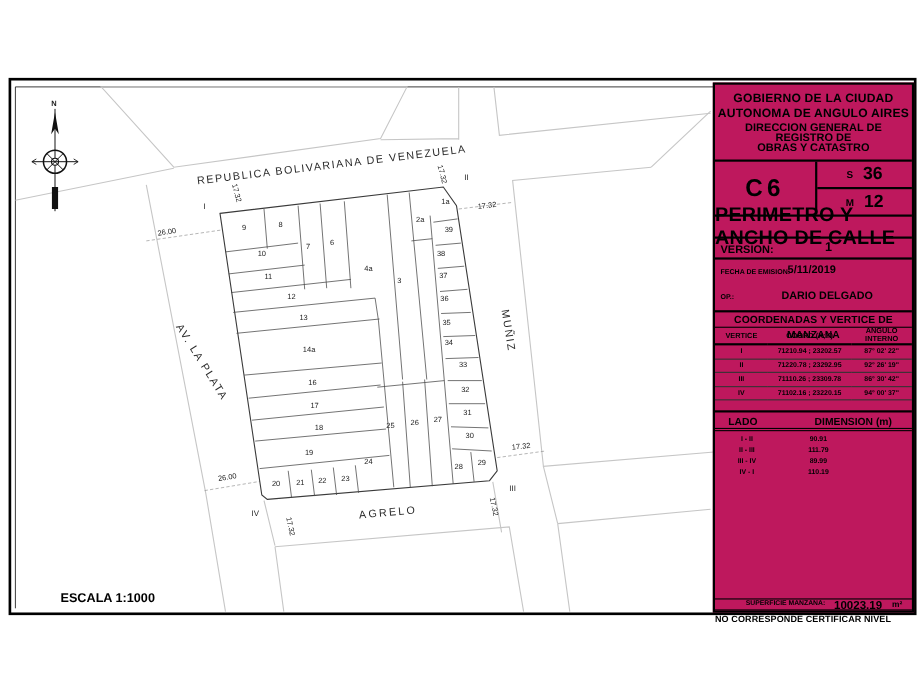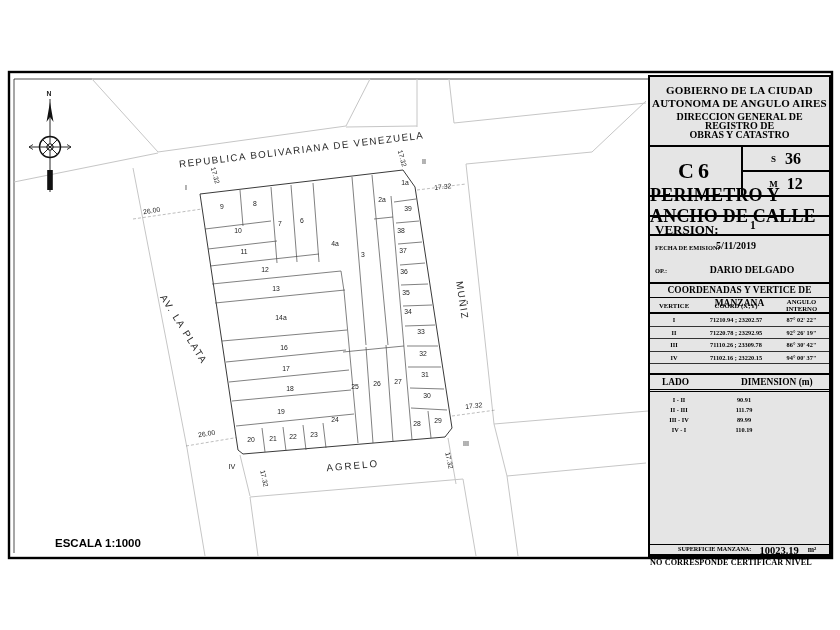--- a/index.html
+++ b/index.html
@@ -1,38 +1,38 @@
 <!DOCTYPE html>
 <html><head>
 <meta charset="utf-8">
 <style>
   html,body{margin:0;padding:0;background:#fff;}
   .page{position:relative;width:840px;height:630px;background:#ffffff;overflow:hidden;
         font-family:"Liberation Sans",sans-serif;color:#000;}
   .map-svg{position:absolute;left:0;top:0;width:840px;height:630px;}
 
   
-  .tb{position:absolute;left:648px;top:75px;width:183px;height:482px;background:#e5e5e5;
-      border:2.2px solid #000;box-sizing:border-box;font-family:Liberation Serif, serif;}
+  .tb{position:absolute;left:648px;top:75px;width:183px;height:482px;background:#be185d;
+      border:2.2px solid #000;box-sizing:border-box;}
   .sec{position:absolute;left:0;right:0;box-sizing:border-box;}
   .tb-header{top:0;height:68px;text-align:center;padding-top:7px;}
   .org{font-weight:bold;font-size:11px;line-height:12.5px;letter-spacing:.2px;}
   .dept{font-weight:bold;font-size:10px;line-height:9px;margin-top:3px;}
   .csm{top:68px;height:50px;border-top:2px solid #000;display:flex;}
   .c-cell{width:91px;display:flex;align-items:center;justify-content:center;
           font-weight:bold;font-size:22px;letter-spacing:4px;}
   .sm-cell{flex:1;border-left:2px solid #000;display:flex;flex-direction:column;}
   .sm-half{flex:1;display:flex;align-items:center;justify-content:center;gap:9px;}
   .sm-half.first{border-bottom:2px solid #000;}
   .sm-letter{font-weight:bold;font-size:9px;}
   .sm-num{font-weight:bold;font-size:16px;}
   .peri{top:118px;height:20px;border-top:2px solid #000;display:flex;align-items:center;
         justify-content:center;font-weight:bold;font-size:18px;letter-spacing:.2px;}
   .ver{top:138px;height:19px;border-top:2px solid #000;position:absolute;}
-  .ver .lbl{position:absolute;left:5px;top:5px;font-weight:bold;font-size:13px;}
+  .ver .lbl{position:absolute;left:5px;top:5px;font-weight:bold;font-size:10px;}
   .ver .val{position:absolute;left:100px;top:2px;font-weight:bold;font-size:11.5px;}
   .fecha{top:157px;height:25px;border-top:2px solid #000;}
   .fecha .lbl{position:absolute;left:5px;top:8px;font-weight:bold;font-size:6.4px;}
   .fecha .val{position:absolute;left:66px;top:4px;font-weight:bold;font-size:10px;}
   .op{top:182px;height:23px;}
   .op .lbl{position:absolute;left:5px;top:8px;font-weight:bold;font-size:6.4px;}
   .op .val{position:absolute;left:0;right:0;top:5px;text-align:center;font-weight:bold;font-size:9.8px;margin-left:25px;}
   .coords{top:205px;border-top:2px solid #000;}
   .coords .ttl{height:13px;border-bottom:1px solid #000;text-align:center;
                font-weight:bold;font-size:9.4px;line-height:13px;letter-spacing:.1px;}

